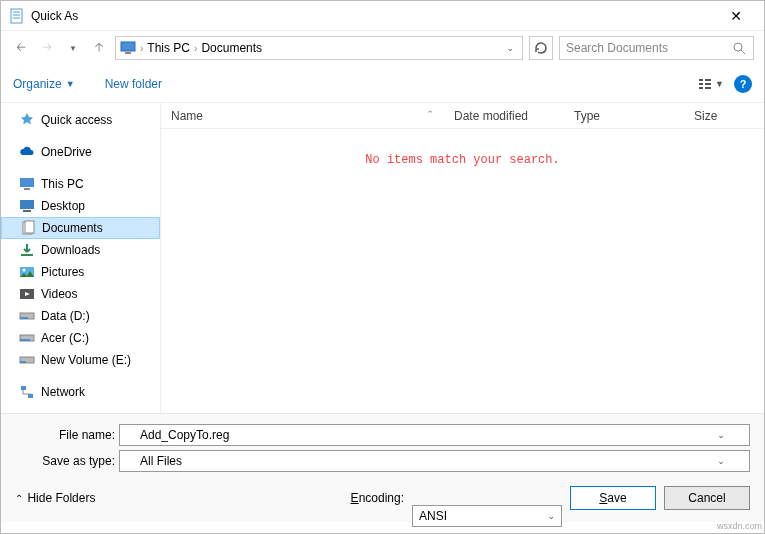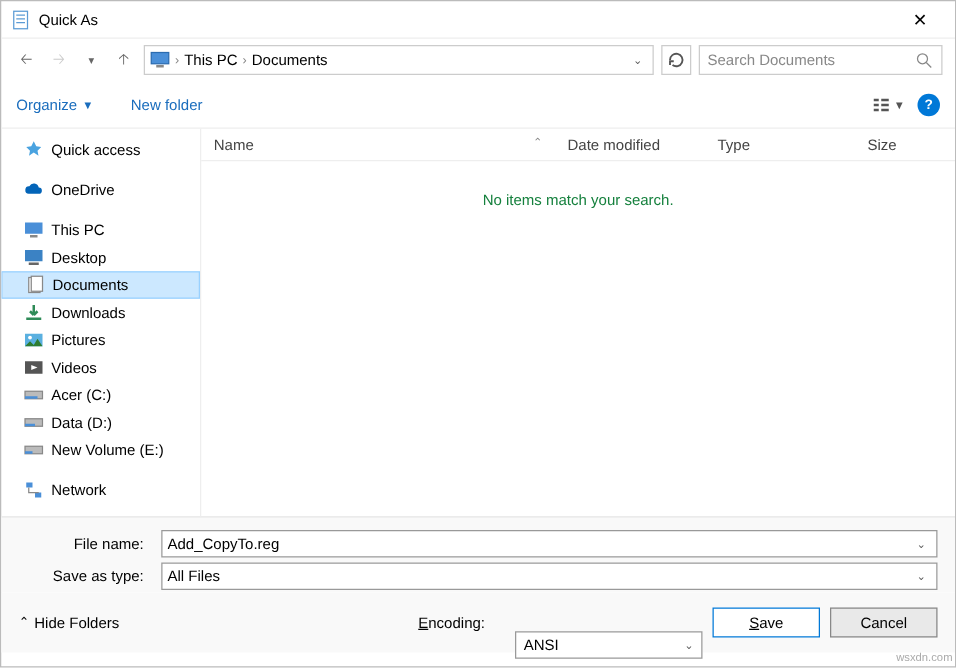--- a/index.html
+++ b/index.html
@@ -32,31 +32,31 @@
 .tree .spacer { height: 10px; }
 .ticon { width: 16px; height: 16px; flex-shrink: 0; }
 .filelist { flex: 1; display: flex; flex-direction: column; }
 .cols { height: 26px; display: flex; align-items: center; border-bottom: 1px solid #eee; color: #444; }
 .cols > div { padding: 0 10px; }
 .c-name { flex: 1; display: flex; }
 .c-date { width: 120px; }
 .c-type { width: 120px; }
 .c-size { width: 80px; }
 .sortarr { margin-left: auto; color: #888; font-size: 9px; }
-.empty { flex: 1; display: flex; align-items: flex-start; justify-content: center; padding-top: 24px; color: #15803d; }
+.empty { flex: 1; display: flex; align-items: flex-start; justify-content: center; padding-top: 24px; color: #ef4444; font-family: Liberation Mono, monospace; }
 .form { padding: 8px 14px 0 14px; border-top: 1px solid #e6e6e6; background: #f9f9f9; }
-.form-row { display: flex; align-items: center; height: 26px; gap: 14px; }
+.form-row { display: flex; align-items: center; height: 26px; gap: 4px; }
 .form-row label { width: 100px; text-align: right; }
-.form-row .field { flex: 1; height: 22px; border: 1px solid #999; background: #fff; padding: 0 4px; display: flex; align-items: center; justify-content: flex-end; }
+.form-row .field { flex: 1; height: 22px; border: 1px solid #999; background: #fff; padding: 0 20px; display: flex; align-items: center; justify-content: flex-end; }
 .form-row .field input { flex: 1; border: none; outline: none; font-size: 12px; }
 .form-row .dd { width: 16px; text-align: center; color: #555; font-size: 9px; }
 .bottom { display: flex; align-items: center; height: 48px; padding: 0 14px; background: #f9f9f9; gap: 8px; }
 .bottom .hide { display: flex; align-items: center; gap: 4px; cursor: pointer; }
 .bottom .spacer { flex: 1; }
-.bottom label { margin-right: 16px; text-align: right; }
+.bottom label { margin-right: 0; text-align: right; }
 .bottom .enc-select { width: 150px; height: 22px; border: 1px solid #999; background: #fff; display: flex; align-items: center; padding: 0 6px; margin-top: 36px; }
 .bottom .enc-select .dd { margin-left: auto; font-size: 9px; color: #555; }
 .btn { width: 86px; height: 24px; border: 1px solid #888; background: #e9e9e9; display: flex; align-items: center; justify-content: center; cursor: pointer; }
 .btn.primary { border: 1px solid #0078d7; background: #fff; }
 .watermark { position: absolute; bottom: 2px; right: 2px; font-size: 9px; color: #aaa; }
 
 .sv { width: 16px; height: 16px; }
 </style>
 </head>
 <body>
@@ -180,30 +180,30 @@
     <div class="tree-item sub">
       <svg class="ticon" viewBox="0 0 16 16">
           <rect x="1" y="3" width="14" height="10" fill="#555"></rect>
           <path d="M6 6l5 2-5 2z" fill="#fff"></path>
         </svg>
       <span>Videos</span>
     </div>
     <div class="tree-item sub">
       <svg class="ticon" viewBox="0 0 16 16">
           <rect x="1" y="5" width="14" height="6" fill="#bbb" stroke="#888"></rect>
+          <rect x="1" y="9" width="8" height="2" fill="#4a8fd8"></rect>
+        </svg>
+      <span>Data (D:)</span>
+    </div>
+    <div class="tree-item sub">
+      <svg class="ticon" viewBox="0 0 16 16">
+          <rect x="1" y="5" width="14" height="6" fill="#bbb" stroke="#888"></rect>
           <rect x="1" y="9" width="10" height="2" fill="#4a8fd8"></rect>
         </svg>
       <span>Acer (C:)</span>
-    </div>
-    <div class="tree-item sub">
-      <svg class="ticon" viewBox="0 0 16 16">
-          <rect x="1" y="5" width="14" height="6" fill="#bbb" stroke="#888"></rect>
-          <rect x="1" y="9" width="8" height="2" fill="#4a8fd8"></rect>
-        </svg>
-      <span>Data (D:)</span>
     </div>
     <div class="tree-item sub">
       <svg class="ticon" viewBox="0 0 16 16">
           <rect x="1" y="5" width="14" height="6" fill="#bbb" stroke="#888"></rect>
           <rect x="1" y="9" width="6" height="2" fill="#4a8fd8"></rect>
         </svg>
       <span>New Volume (E:)</span>
     </div>
     <div class="spacer"></div>
     <div class="tree-item">

